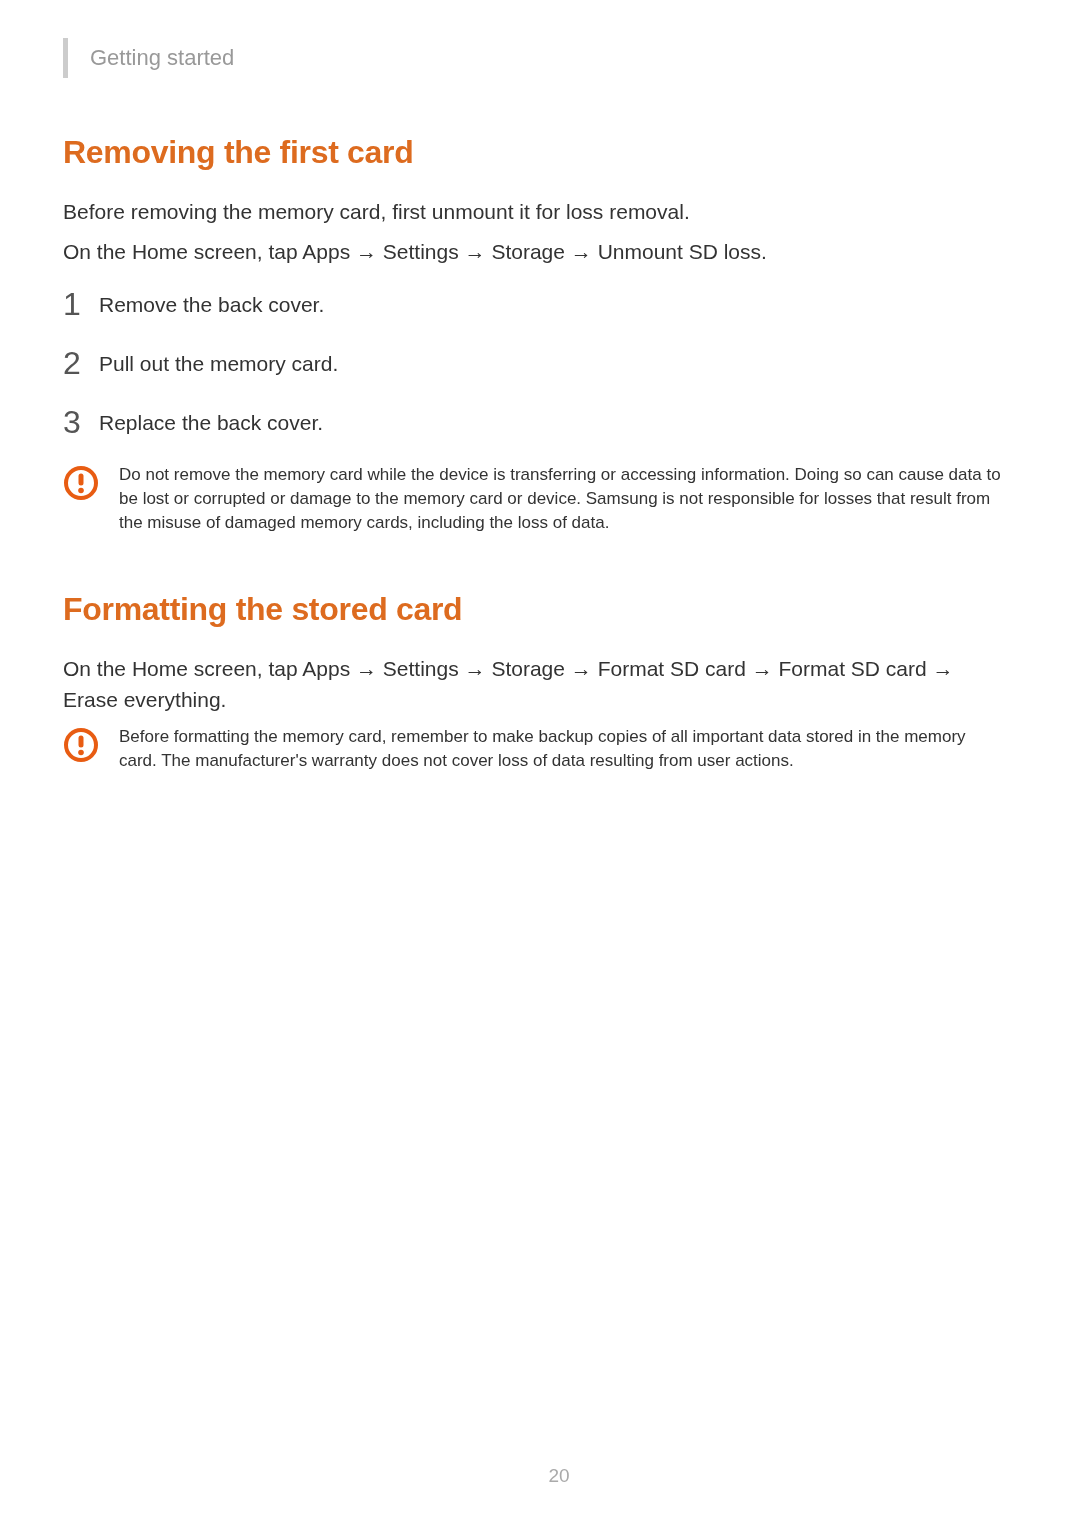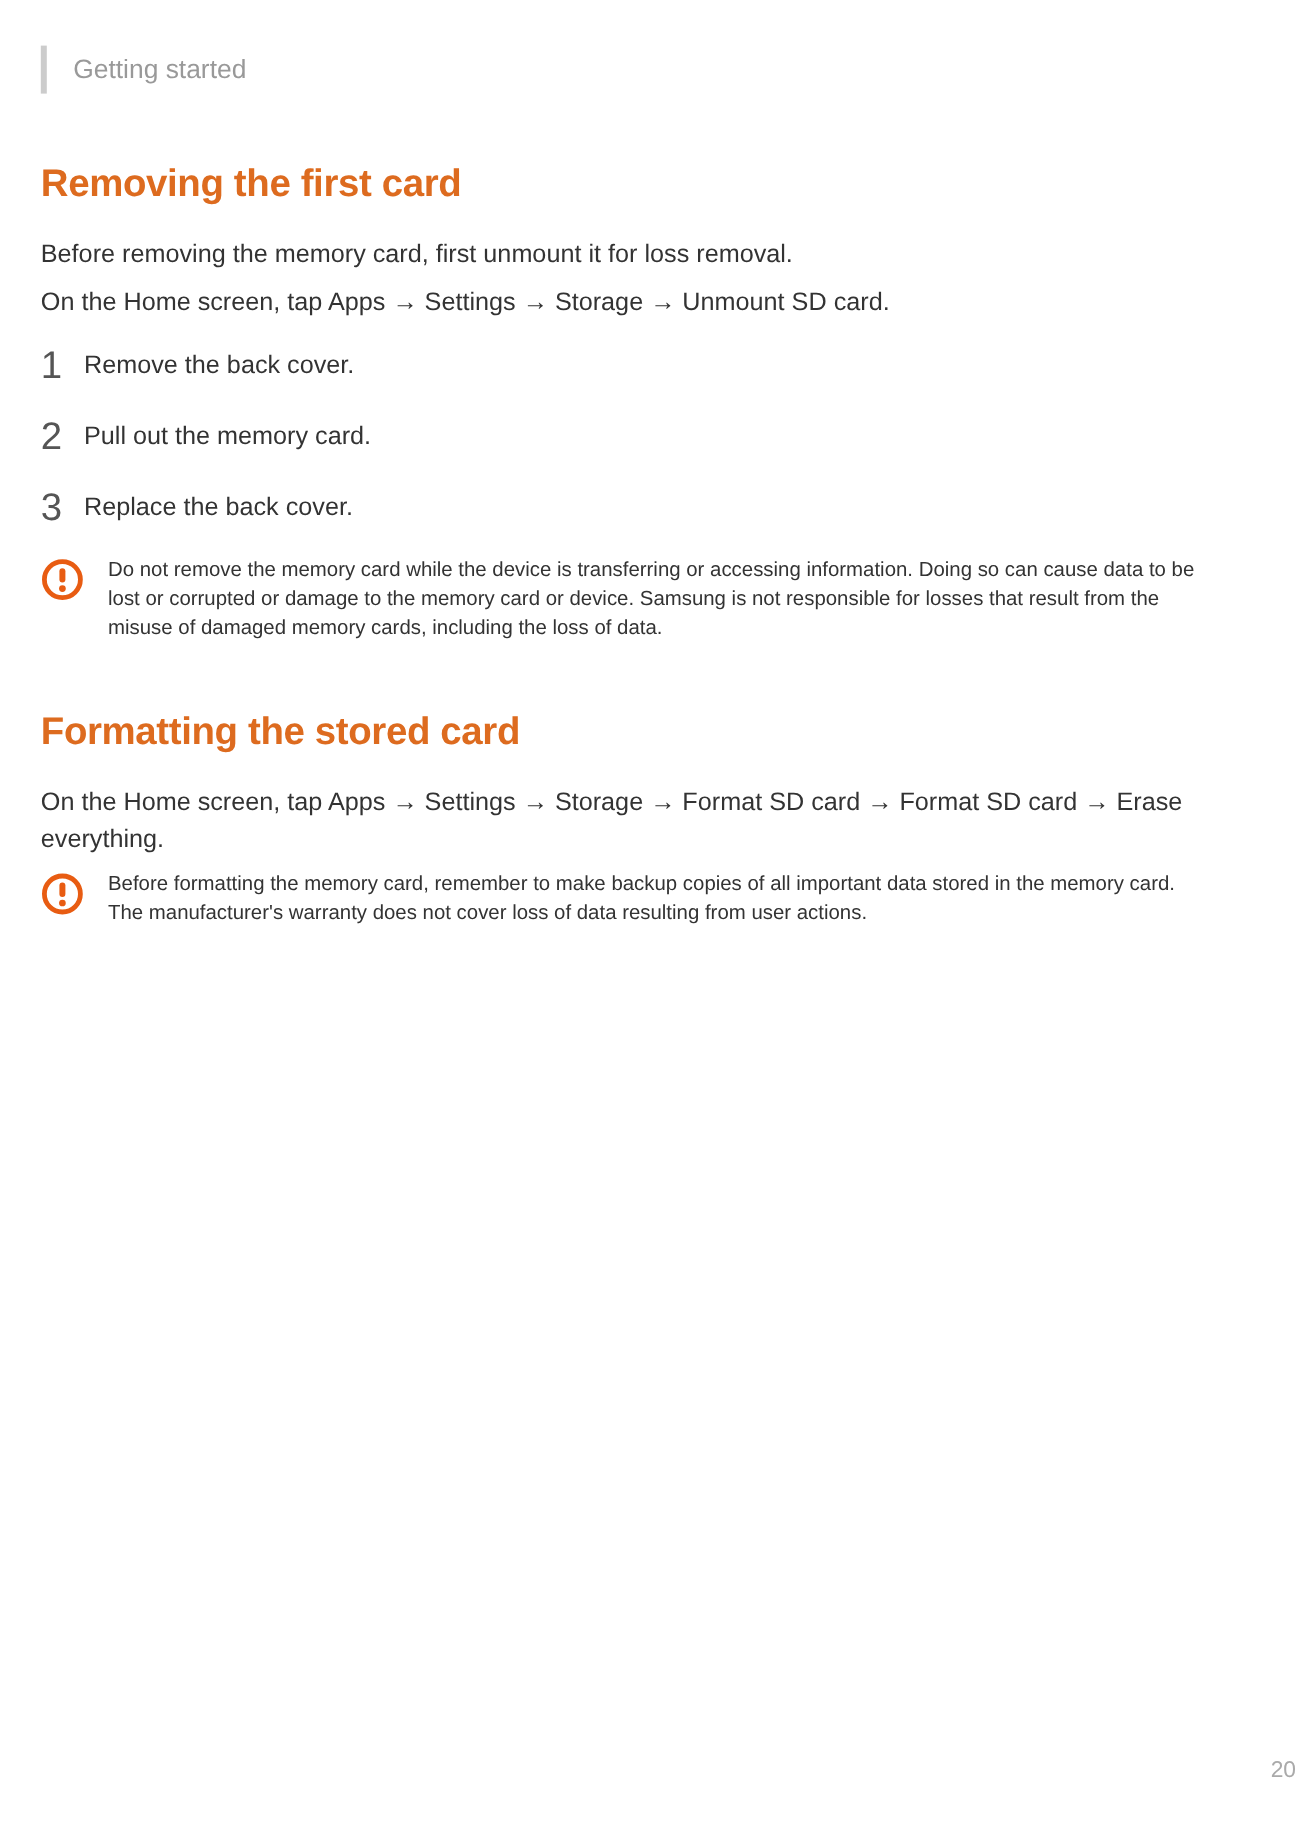--- a/index.html
+++ b/index.html
@@ -10,20 +10,21 @@
     body {
       width: 1080px;
       height: 1527px;
       background: #ffffff;
       font-family: "Segoe UI", "Helvetica Neue", Arial, sans-serif;
       color: #333333;
       position: relative;
     }
     .page-container {
       padding: 38px 75px 0 34px;
+      margin-left: 29px;
     }
     .header-row {
       display: flex;
       align-items: center;
       margin-bottom: 56px;
     }
     .header-mark {
       width: 5px;
       height: 40px;
       background: #cccccc;
@@ -89,21 +90,21 @@
       font-weight: 400;
     }
     .arrow {
       font-size: 21px;
     }
     .page-number {
       position: absolute;
       bottom: 40px;
       left: 0;
       right: 0;
-      text-align: right;
+      text-align: center;
       color: #aaaaaa;
       font-size: 19px;
       margin-left: 38px;
     }
     .section2 {
       margin-top: 10px;
     }
   </style>
 </head>
 <body>
@@ -113,21 +114,21 @@
   <div class="header-row">
     <div class="header-mark"></div>
     <div class="header-text">Getting started</div>
   </div>
 
   <h2 class="section-heading">Removing the first card</h2>
 
   <p class="body-para">Before removing the memory card, first unmount it for loss removal.</p>
 
   <p class="body-para">
-    <span>On the Home screen, tap </span><span class="bold">Apps</span><span class="arrow"> → </span><span class="bold">Settings</span><span class="arrow"> → </span><span class="bold">Storage</span><span class="arrow"> → </span><span class="bold">Unmount SD card</span><span>.</span>
+    <span>On the Home screen, tap </span><span class="bold">Apps</span><span class="arrow"> → </span><span class="bold">Settings</span><span class="arrow"> → </span><span class="bold">Storage</span><span class="arrow"> → </span><span class="bold">Unmount SD loss</span><span>.</span>
   </p>
 
   <ol class="ordered-list">
     <li>
       <span class="step-num">1</span>
       <span class="step-text">Remove the back cover.</span>
     </li>
     <li>
       <span class="step-num">2</span>
       <span class="step-text">Pull out the memory card.</span>

